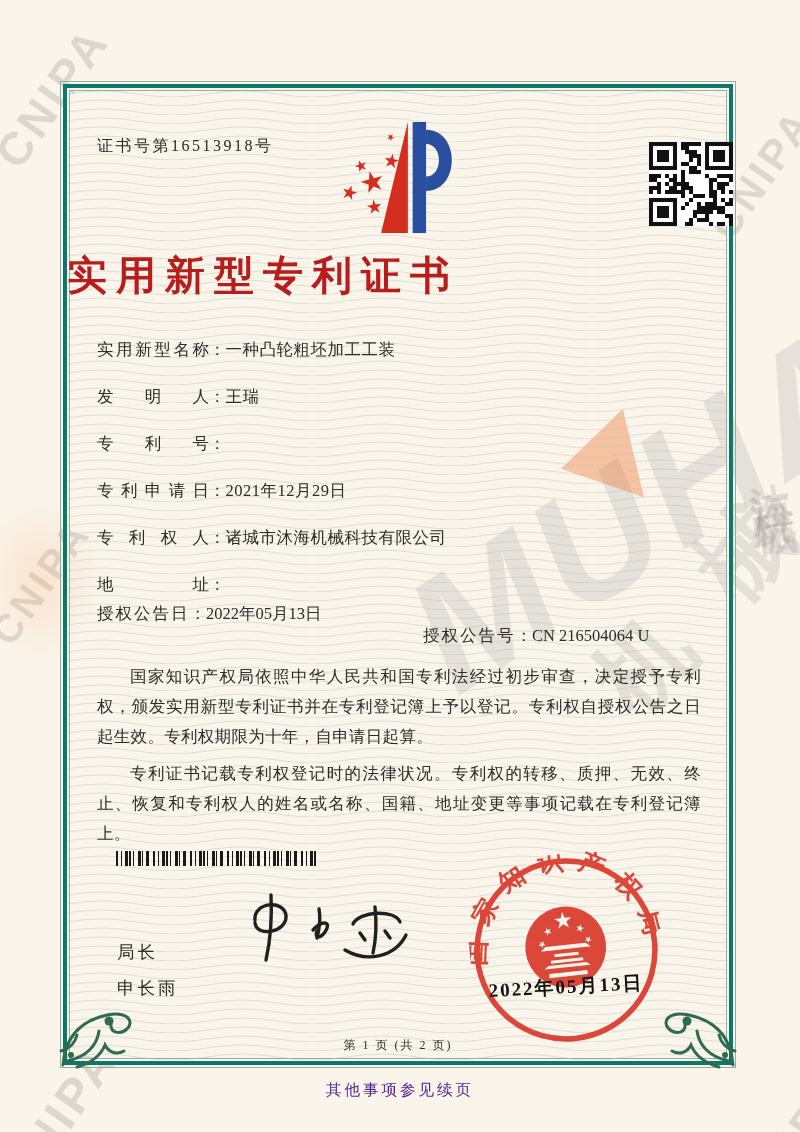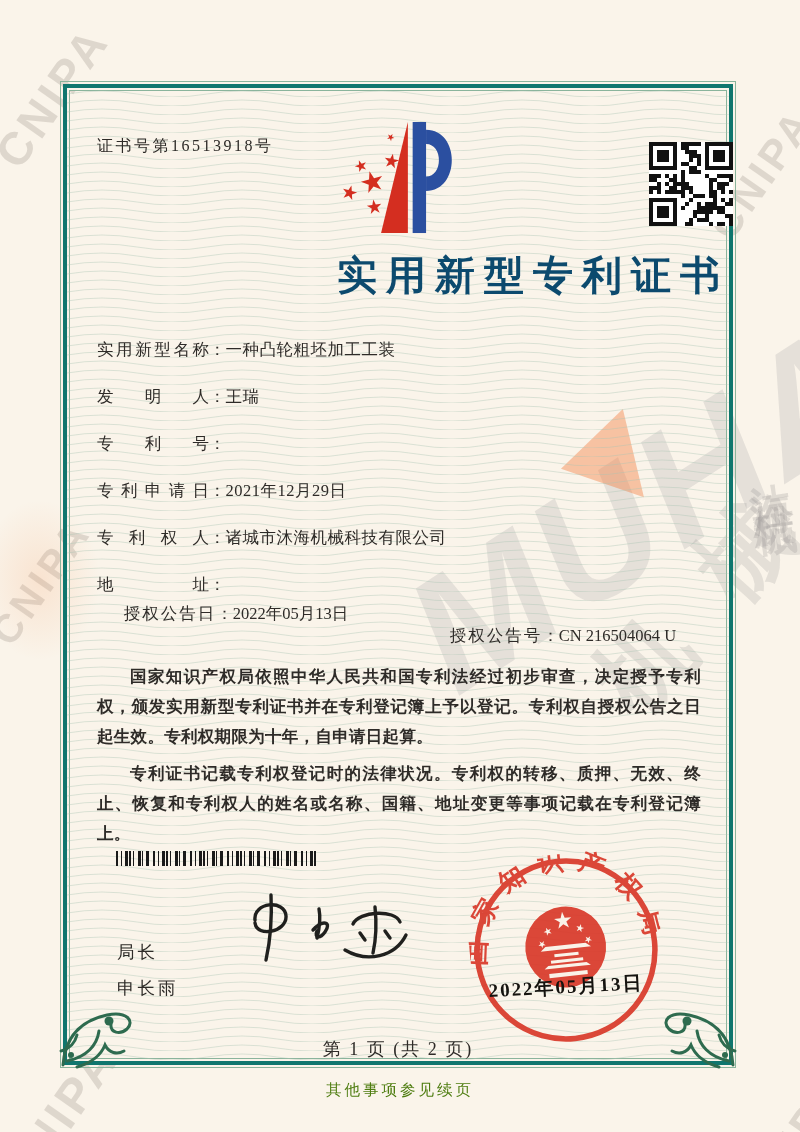--- a/index.html
+++ b/index.html
@@ -35,51 +35,51 @@
     box-sizing:border-box;
   }
   .waves{position:absolute;inset:0;z-index:0;pointer-events:none;}
   .corner{position:absolute;z-index:4;width:82px;height:82px;}
   .corner.bl{left:-10px;bottom:-12px;}
   .corner.br{right:-10px;bottom:-12px;transform:scaleX(-1);}
   
   .cert-no{position:absolute;left:30px;top:48px;font-size:16px;letter-spacing:2.5px;z-index:3;}
   .logo{position:absolute;left:271px;top:30px;z-index:3;}
   .qr{position:absolute;left:582px;top:54px;z-index:3;}
-  .title{position:absolute;left:0;top:160px;width:100%;text-align:right;z-index:3;
-         font-size:40px;font-weight:700;letter-spacing:9px;color:#0c4a6e;}
+  .title{position:absolute;left:0;top:160px;width:100%;text-align:left;z-index:3;
+         font-size:40px;font-weight:700;letter-spacing:9px;color:#b91c1c;}
   .fields{position:absolute;left:30px;top:249px;right:26px;z-index:3;font-size:16.5px;}
   .frow{display:flex;align-items:flex-end;margin-bottom:21px;line-height:26px;}
   .flabel{width:112px;text-align:justify;text-align-last:justify;flex:none;}
   .fcolon{flex:none;}
   .fvalue{max-width:478px;letter-spacing:.5px;}
   .frow-address{margin-bottom:3px;}
-  .grant-row{display:flex;line-height:26px;justify-content:center;}
+  .grant-row{display:flex;line-height:26px;}
   .grant-g1{width:326px;display:flex;flex:none;}
   .grant-g2{display:flex;margin-top:22px;}
   .glabel{letter-spacing:2px;}
   .paras{position:absolute;left:30px;right:28px;top:574px;z-index:3;
          font-size:16.5px;line-height:30px;text-align:justify;letter-spacing:.3px;}
-  .paras p{margin:0 0 7px 0;text-indent:2em;font-weight:bold;}
+  .paras p{margin:0 0 7px 0;text-indent:2em;}
   .barcode{position:absolute;left:49px;top:763px;width:200px;height:15px;z-index:3;
     background:repeating-linear-gradient(90deg,
       #1a1a1a 0 2px,transparent 2px 5px,#1a1a1a 5px 6px,transparent 6px 9px,
       #1a1a1a 9px 12px,transparent 12px 13px,#1a1a1a 13px 15px,transparent 15px 17px,
       #1a1a1a 17px 18px,transparent 18px 22px,#1a1a1a 22px 25px,transparent 25px 26px,
       #1a1a1a 26px 27px,transparent 27px 30px,#1a1a1a 30px 33px,transparent 33px 37px);}
   .issuer{position:absolute;left:50px;top:840px;z-index:3;font-size:17.5px;letter-spacing:3px;}
   .issuer div{margin-bottom:11px;margin-top:12px;}
   .signature{position:absolute;left:160px;top:798px;z-index:4;}
   .seal{position:absolute;left:403px;top:766px;z-index:3;opacity:.93;transform:rotate(-6deg);}
   .seal-date{position:absolute;left:403px;top:886px;width:192px;text-align:center;z-index:4;
     font-size:19px;font-weight:700;color:#15130f;letter-spacing:2px;transform:rotate(-3deg);}
   .page-num{position:absolute;left:0;top:949px;width:100%;text-align:center;z-index:3;
-    font-size:18px;letter-spacing:2px;}
+    font-size:12px;letter-spacing:2px;}
   .below-note{position:absolute;left:0;top:1080px;width:100%;text-align:center;z-index:3;
-    font-size:15.5px;letter-spacing:3px;color:#4d7c0f;}
+    font-size:15.5px;letter-spacing:3px;color:#4c1d95;}
 </style>
 </head>
 <body>
 
 <div class="page">
 
   <div class="wm wm-cnipa" style="left:-28px;top:70px;font-size:46px;">CNIPA</div>
   <div class="wm wm-cnipa" style="left:688px;top:150px;font-size:42px;">CNIPA</div>
   <div class="wm wm-cnipa" style="left:-30px;top:560px;font-size:40px;">CNIPA</div>
   <div class="wm wm-cnipa" style="left:-24px;top:1090px;font-size:48px;">CNIPA</div>

